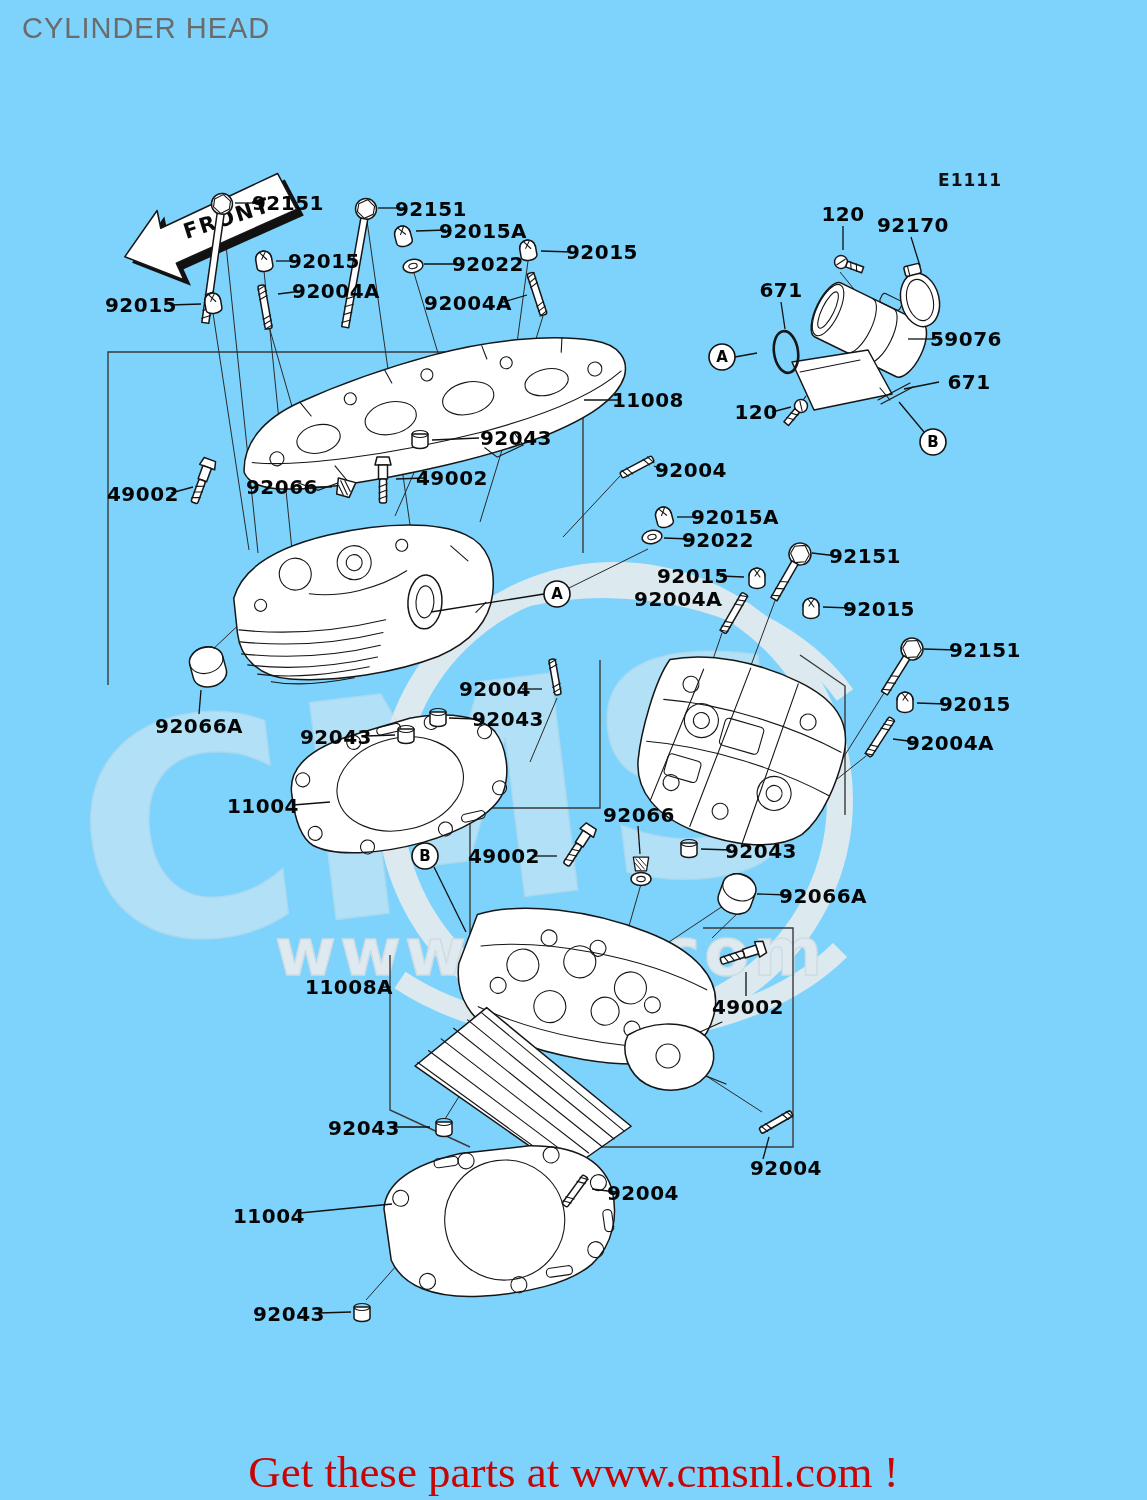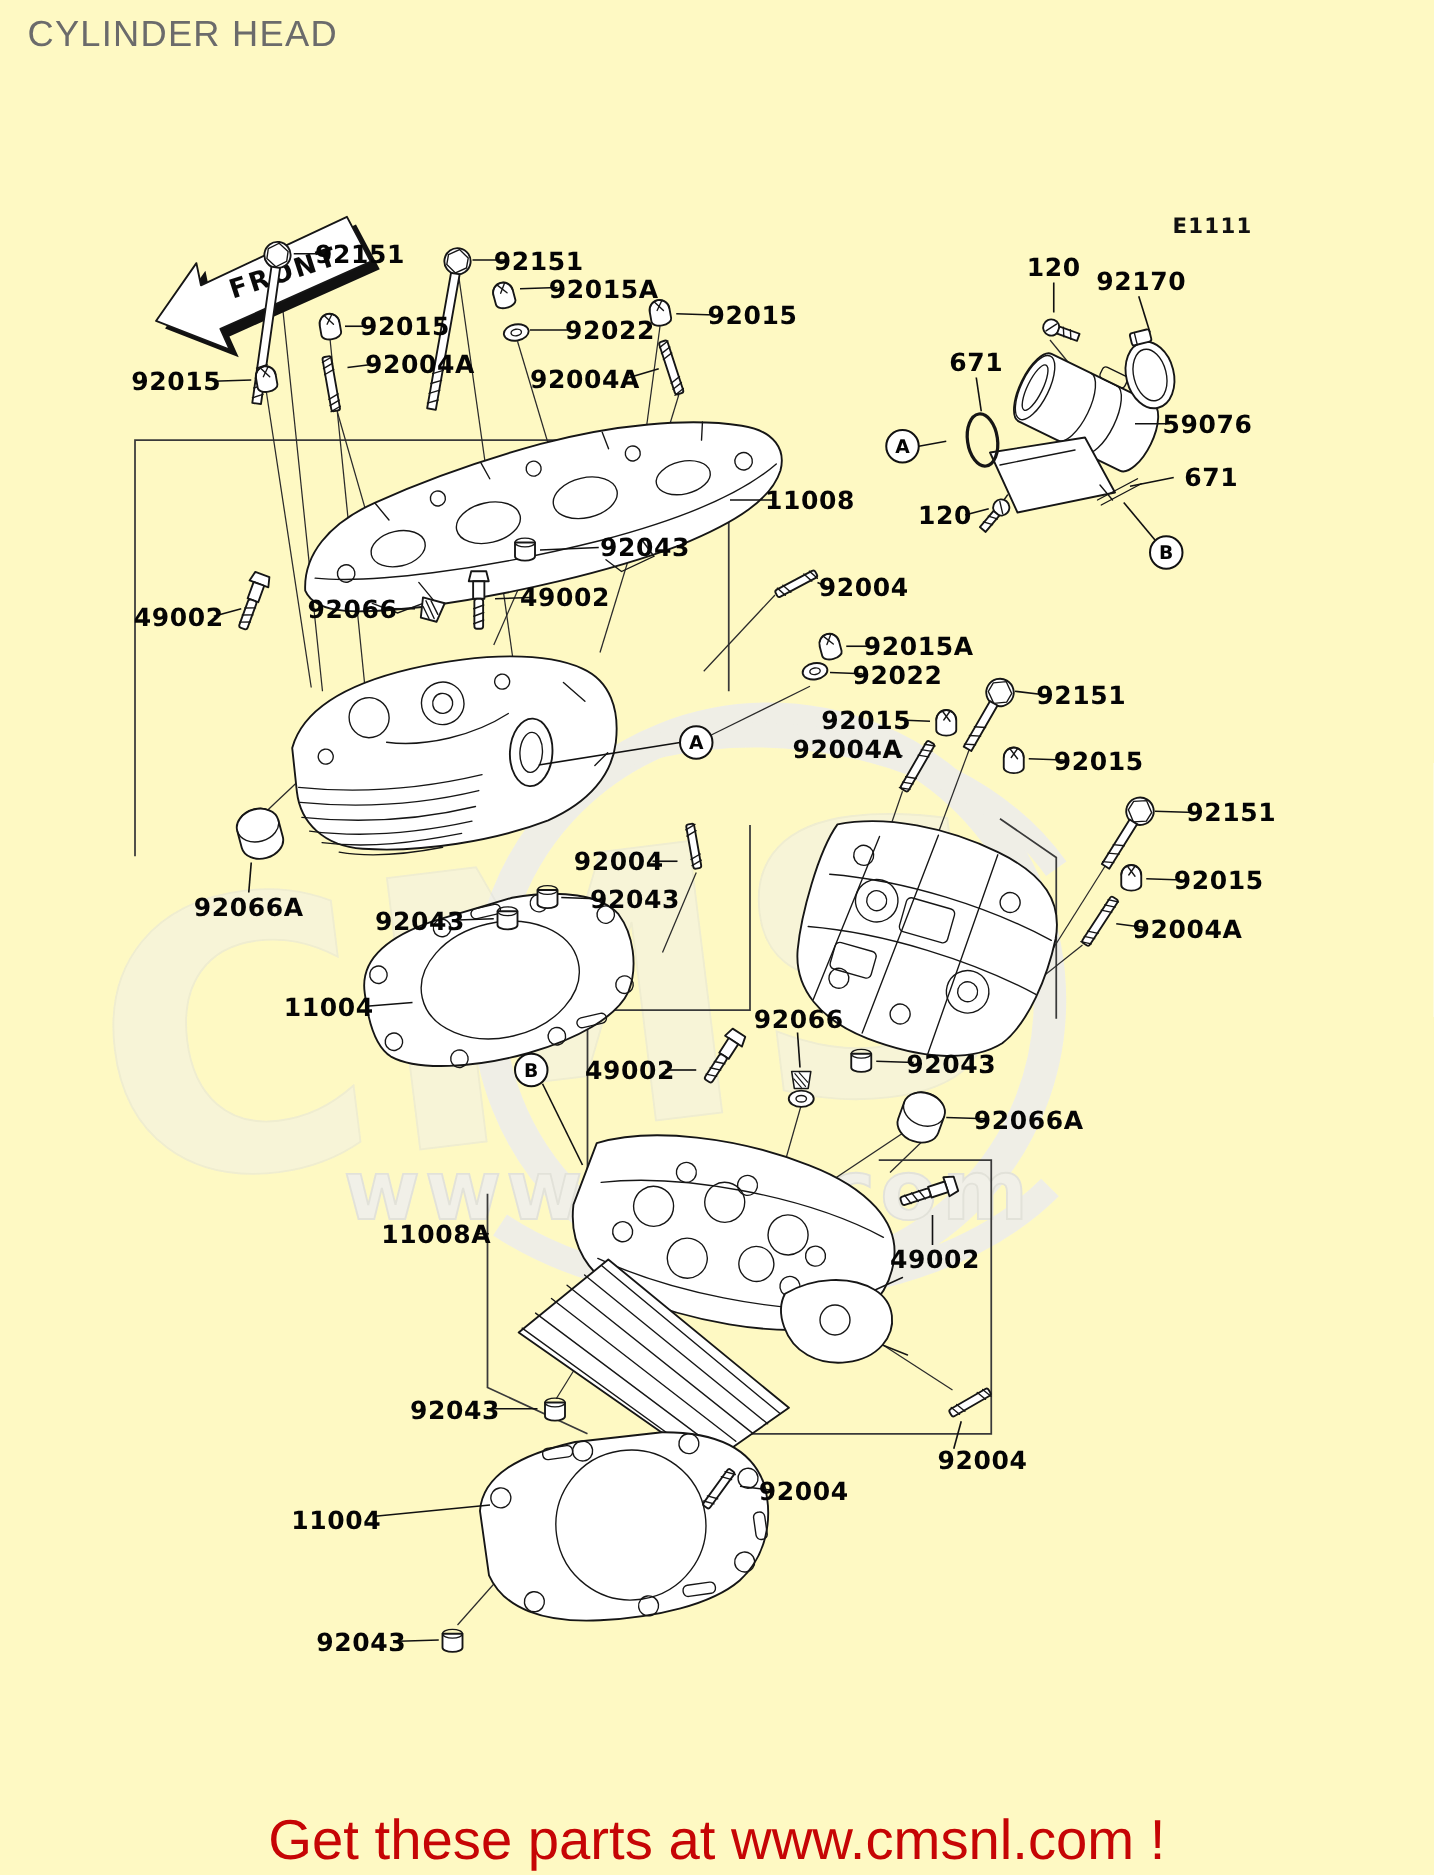--- a/index.html
+++ b/index.html
@@ -1,21 +1,21 @@
 <!DOCTYPE html>
 <html><head>
 <meta charset="utf-8">
 <style>
   html,body{margin:0;padding:0;background:#ffffff;}
-  .page{position:relative;width:1147px;height:1500px;background:#fef9c3;overflow:hidden;
+  .page{position:relative;width:1147px;height:1500px;background:#7dd3fc;overflow:hidden;
         font-family:"Liberation Sans",sans-serif;}
   .page-title{position:absolute;left:22px;top:12px;font-size:29px;letter-spacing:1px;
         color:#6b6b6b;font-family:"Liberation Sans",sans-serif;}
   .footer-text{position:absolute;left:0;right:0;top:1446px;text-align:center;font-size:45px;
-        color:#c60505;font-family:Liberation Sans, sans-serif;}
+        color:#c60505;font-family:Liberation Serif, serif;}
   svg{position:absolute;left:0;top:0;}
   svg *{vector-effect:none;}
   .part{fill:#ffffff;stroke:#161616;stroke-width:1.5;stroke-linejoin:round;stroke-linecap:round;}
   .thin{fill:none;stroke:#161616;stroke-width:1.1;stroke-linecap:round;}
   .pl{fill:none;stroke:#2a2a2a;stroke-width:1;}
   .bracket{fill:none;stroke:#3a3a3a;stroke-width:1.4;}
   .leader{stroke:#111111;stroke-width:1.3;}
   .plabel{font-family:"DejaVu Sans",sans-serif;font-weight:700;font-size:20px;fill:#050505;letter-spacing:0.5px;}
   .marker-circle{fill:#ffffff;stroke:#111;stroke-width:1.6;}
   .marker-letter{font-family:"DejaVu Sans",sans-serif;font-weight:700;font-size:15px;fill:#050505;}

